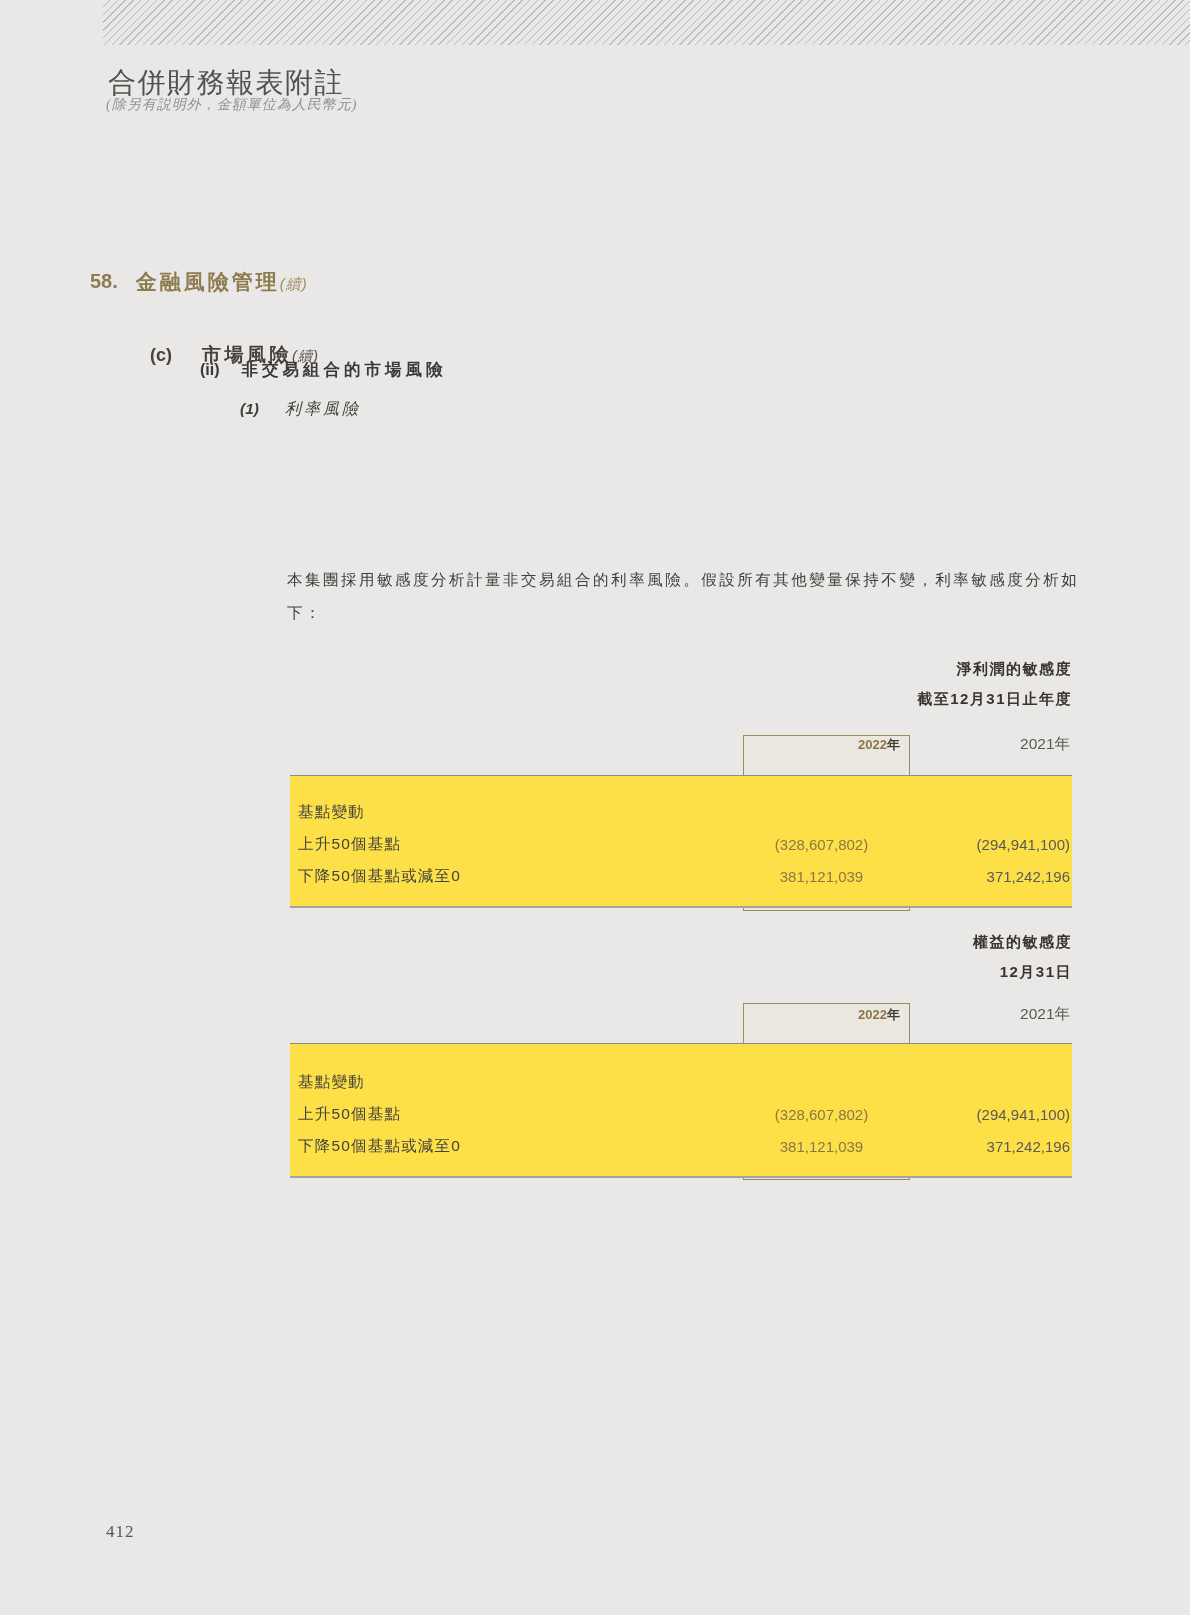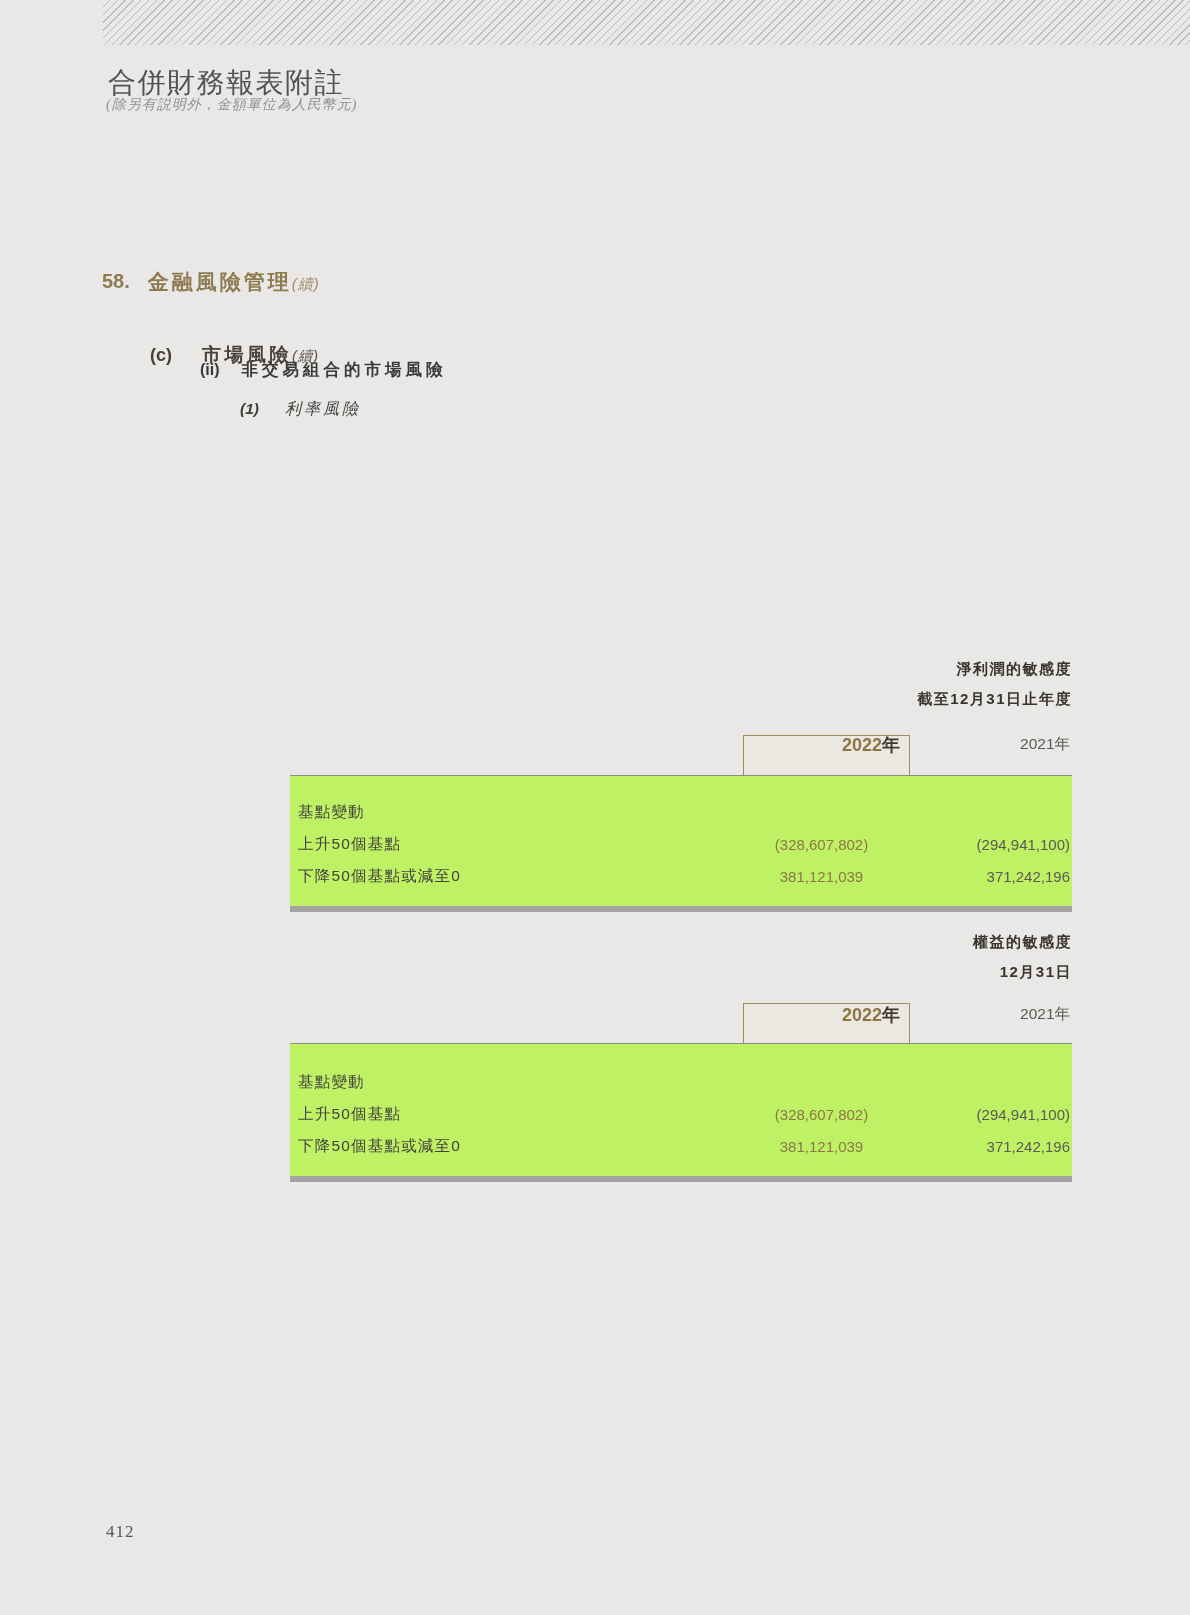--- a/index.html
+++ b/index.html
@@ -10,21 +10,21 @@
   .hatch{position:absolute;left:103px;top:0;width:1087px;height:45px;
     background:repeating-linear-gradient(135deg,rgba(0,0,0,0) 0 4.5px,#bcbcba 4.5px 5.5px);}
 
   
   .doc-title{position:absolute;left:108px;top:64px;font-family:Liberation Mono, monospace;
     font-size:28px;color:#525250;letter-spacing:1.5px;font-weight:500;}
   .doc-subtitle{position:absolute;left:106px;top:96px;font-family:"Liberation Serif","DejaVu Serif",serif;
     font-style:italic;font-size:14px;color:#90908e;letter-spacing:1px;}
 
   
-  .h58{position:absolute;left:102px;top:268px;color:#8e7b4f;white-space:nowrap;}
+  .h58{position:absolute;left:90px;top:268px;color:#8e7b4f;white-space:nowrap;}
   .h58 .num{font-size:20px;font-weight:bold;margin-right:18px;vertical-align:1px;}
   .h58 .ttl{font-size:21px;font-weight:600;letter-spacing:3px;}
   .h58 .cont{font-size:15px;font-style:italic;color:#9c8c62;letter-spacing:1px;}
 
   .hc{position:absolute;left:150px;top:314px;color:#474139;white-space:nowrap;margin-top:28px;}
   .hc .num{font-size:18px;font-weight:bold;margin-right:30px;}
   .hc .ttl{font-size:19px;font-weight:bold;letter-spacing:3.5px;}
   .hc .cont{font-size:14.5px;font-style:italic;font-weight:normal;color:#55504a;letter-spacing:1px;}
 
   .hii{position:absolute;left:200px;top:359px;color:#3a3937;white-space:nowrap;}
@@ -47,26 +47,26 @@
   .t2{top:928px;height:248px;}
   .cap{position:absolute;left:453px;width:329px;text-align:right;font-weight:bold;
     color:#38342e;font-size:15px;letter-spacing:1.5px;white-space:nowrap;}
   .t1 .cap1{top:2px;} .t1 .cap2{top:32px;}
   .t2 .cap1{top:5px;} .t2 .cap2{top:35px;}
 
   .hrow{position:absolute;left:0;width:782px;display:grid;grid-template-columns:453px 167px 162px;
     align-items:center;border-bottom:1px solid #8b8b89;z-index:1;}
   .t1 .hrow{top:56px;height:61px;}
   .t2 .hrow{top:58px;height:57px;}
-  .hrow .h22{text-align:right;padding-right:10px;font-size:18px;font-weight:bold;}
+  .hrow .h22{text-align:right;padding-right:10px;font-size:13px;font-weight:bold;}
   .hrow .h22 .yr{color:#8c7645;}
   .hrow .h22 .sfx{color:#3f3a33;}
   .hrow .h21{text-align:right;padding-right:2px;font-size:15.5px;color:#5b5955;}
 
-  .tbody{position:absolute;left:0;width:782px;background:#bef264;border-bottom:6px solid #a3a3a3;}
+  .tbody{position:absolute;left:0;width:782px;background:#fde047;border-bottom:2px solid #a3a3a3;}
   .t1 .tbody{top:118px;height:130px;}
   .t2 .tbody{top:116px;height:132px;}
   .t1 .tbody{padding-top:0;}
   .row{position:relative;z-index:1;display:grid;grid-template-columns:453px 167px 162px;
     height:32px;align-items:center;}
   .row.first{margin-top:20px;}
   .t2 .row.first{margin-top:22px;}
   .row .cl{padding-left:8px;font-size:15.5px;color:#45433f;letter-spacing:1.2px;white-space:nowrap;}
   .row .c22{text-align:center;padding-right:10px;font-size:15px;font-weight:normal;color:#8c7645;white-space:nowrap;}
   .row .c21{text-align:right;padding-right:2px;font-size:15px;color:#5b5955;white-space:nowrap;}
@@ -101,20 +101,21 @@
   </div>
 
   <div class="hii">
     <span class="num">(ii)</span><span class="ttl">非交易組合的市場風險</span>
   </div>
 
   <div class="h1i">
     <span class="num">(1)</span><span class="ttl">利率風險</span>
   </div>
 
+  <div class="para p2">本集團採用敏感度分析計量非交易組合的利率風險。假設所有其他變量保持不變，利率敏感度分析如下：</div>
 
   <div class="fin-table t1">
     <div class="col-box"></div>
     <div class="cap cap1">淨利潤的敏感度</div>
     <div class="cap cap2">截至12月31日止年度</div>
     <div class="hrow">
       <div></div>
       <div class="h22"><span class="yr">2022</span><span class="sfx">年</span></div>
       <div class="h21">2021年</div>
     </div>

